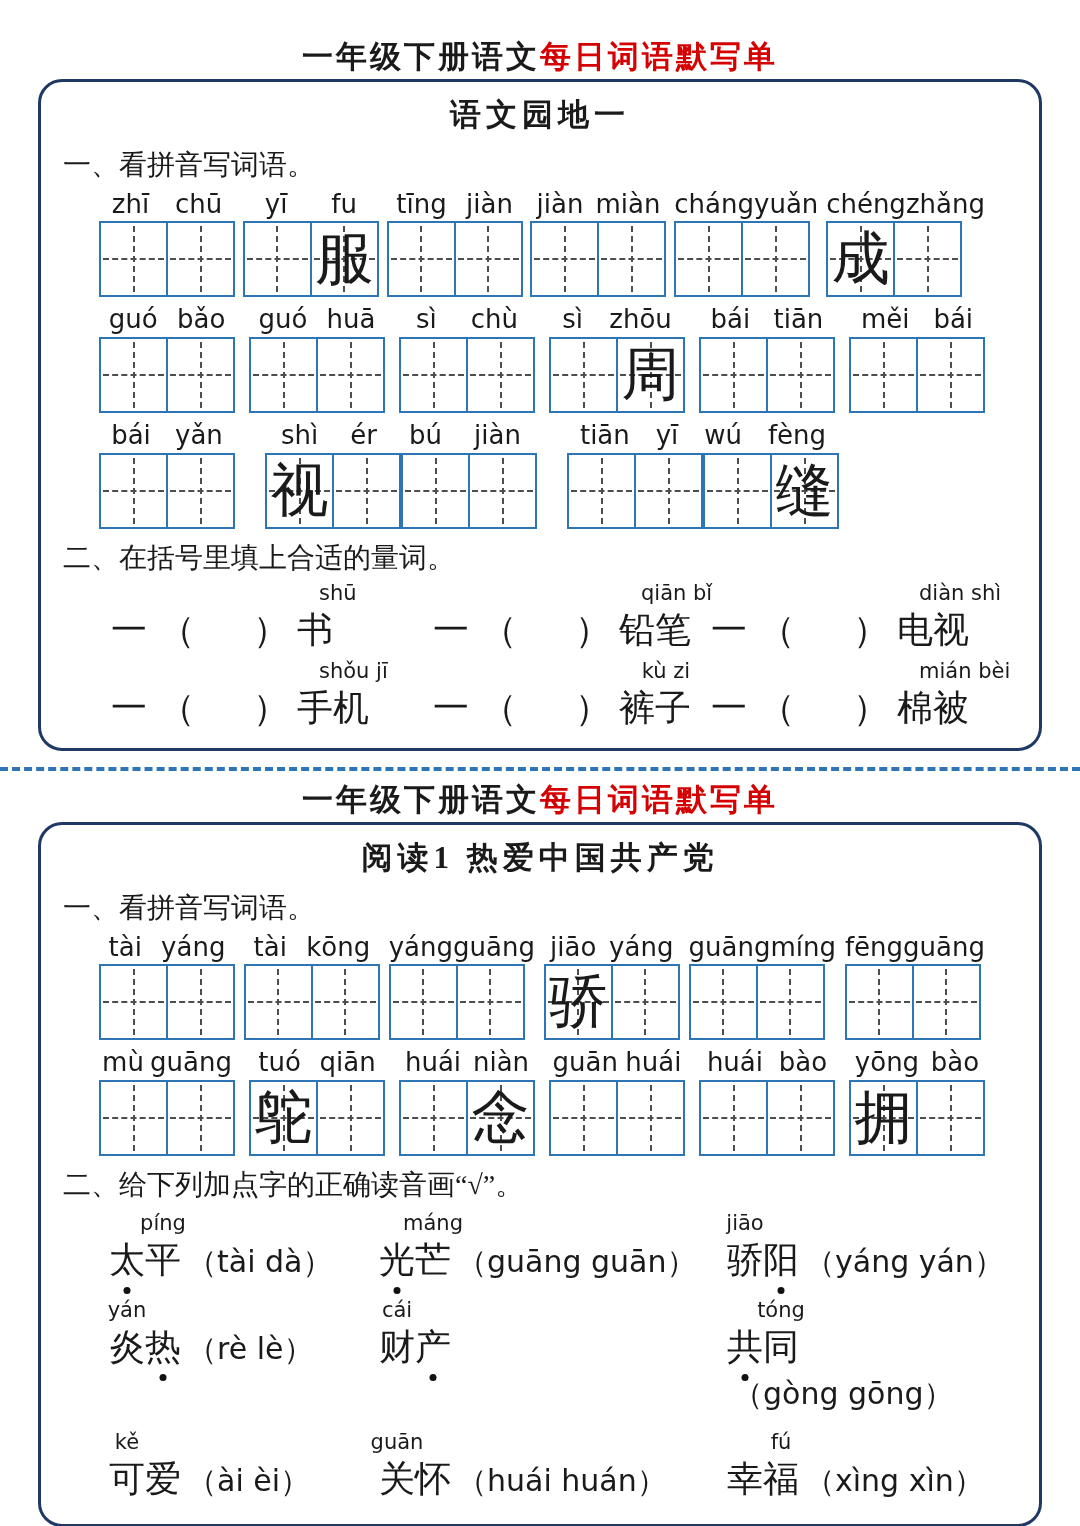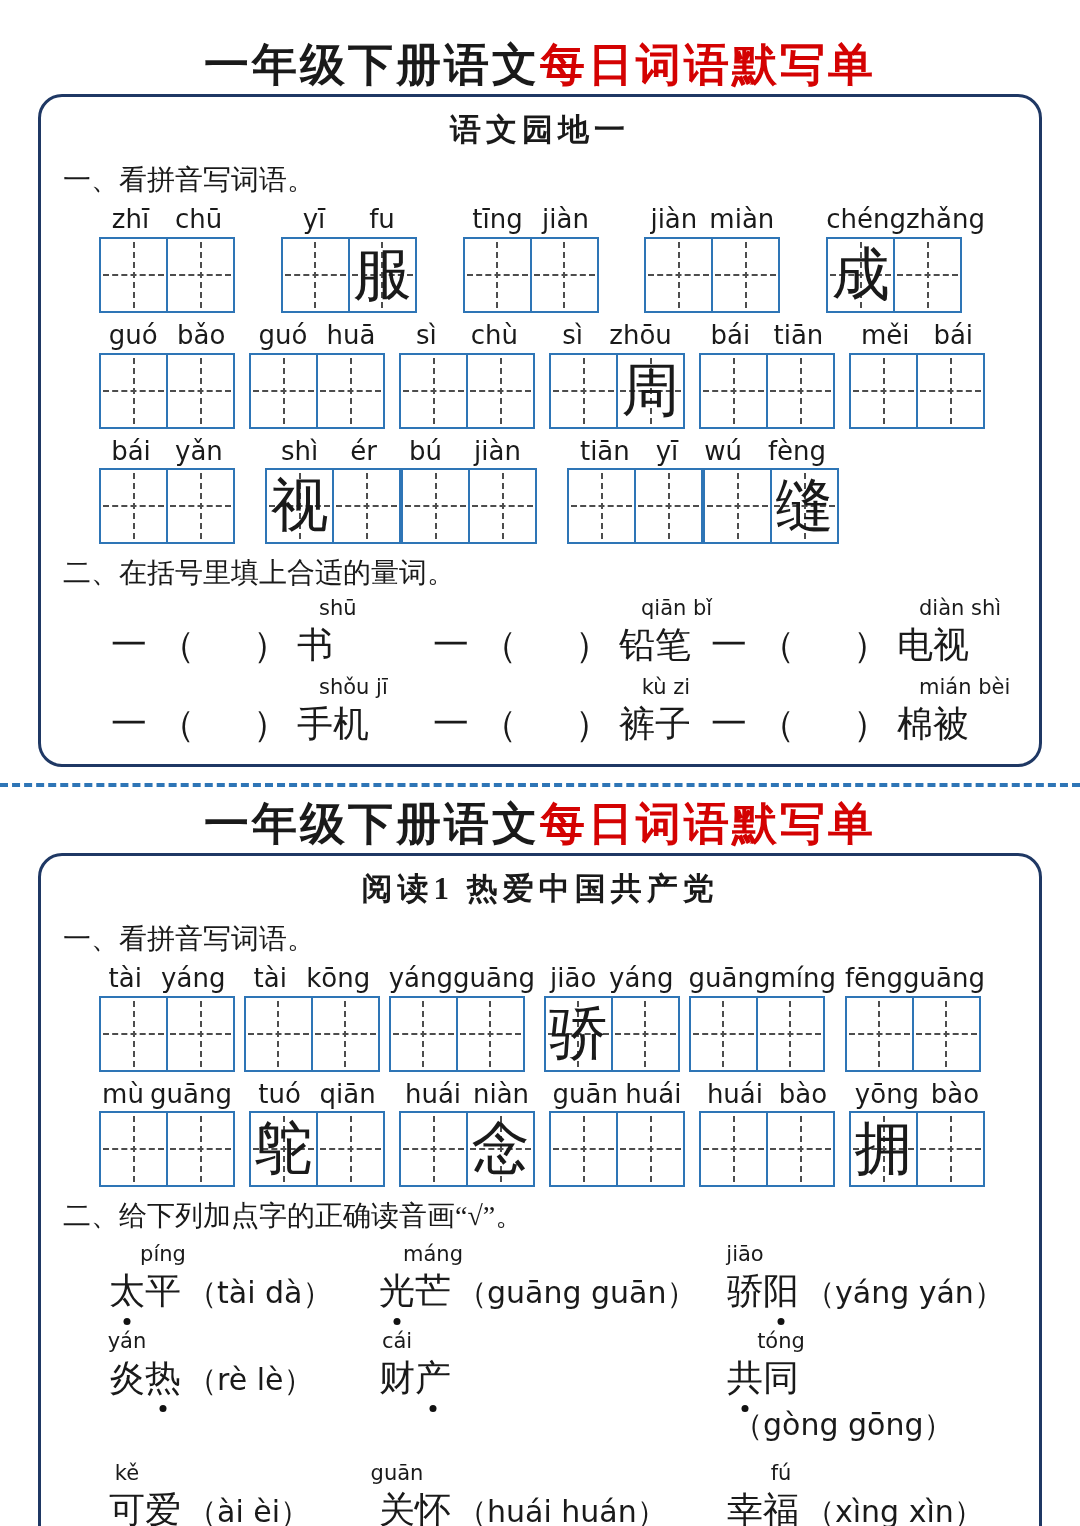--- a/index.html
+++ b/index.html
@@ -2,21 +2,21 @@
 <html><head>
 <meta charset="utf-8">
 <style>
   html,body { margin:0; padding:0; }
   body {
     width:1080px; height:1526px; background:#ffffff; overflow:hidden;
     font-family:"Liberation Serif","DejaVu Serif",serif; color:#1a1a1a;
     -webkit-font-smoothing:antialiased;
   }
   .page-title {
-    text-align:center; font-weight:bold; font-size:45px; line-height:1.12;
+    text-align:center; font-weight:bold; font-size:31px; line-height:1.12;
     letter-spacing:3px; padding-top:40px;
   }
   .page-title.second { padding-top:12px; }
   .page-title .red { color:#d40202; }
 
   .panel {
     margin:4px 38px 0 38px;
     border:3px solid #1f3864; border-radius:24px;
     padding:6px 18px 12px 18px;
   }
@@ -141,20 +141,30 @@
             <span class="syl">jiàn</span>
             <span class="syl">miàn</span>
           </div>
           <div class="g-cells">
             <div class="cell"></div>
             <div class="cell"></div>
           </div>
         </div>
         <div class="group">
           <div class="g-pinyin">
+            <span class="syl">cháng</span>
+            <span class="syl">yuǎn</span>
+          </div>
+          <div class="g-cells">
+            <div class="cell"></div>
+            <div class="cell"></div>
+          </div>
+        </div>
+        <div class="group">
+          <div class="g-pinyin">
             <span class="syl">chéng</span>
             <span class="syl">zhǎng</span>
           </div>
           <div class="g-cells">
             <div class="cell">
               <span class="cell-char">成</span>
             </div>
             <div class="cell"></div>
           </div>
         </div>

